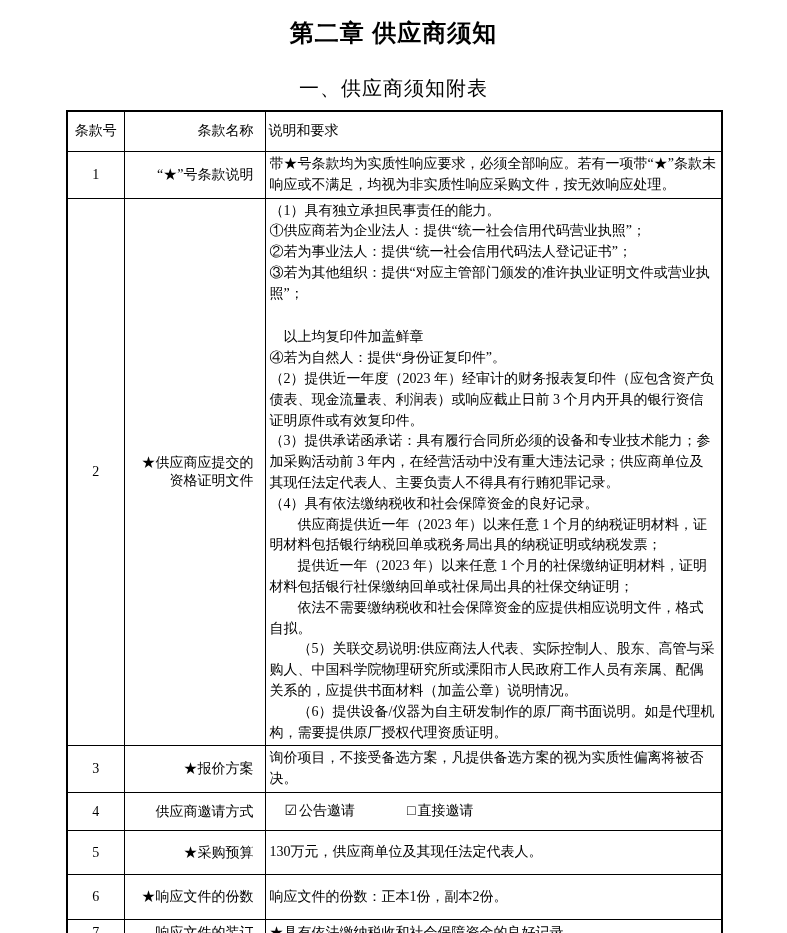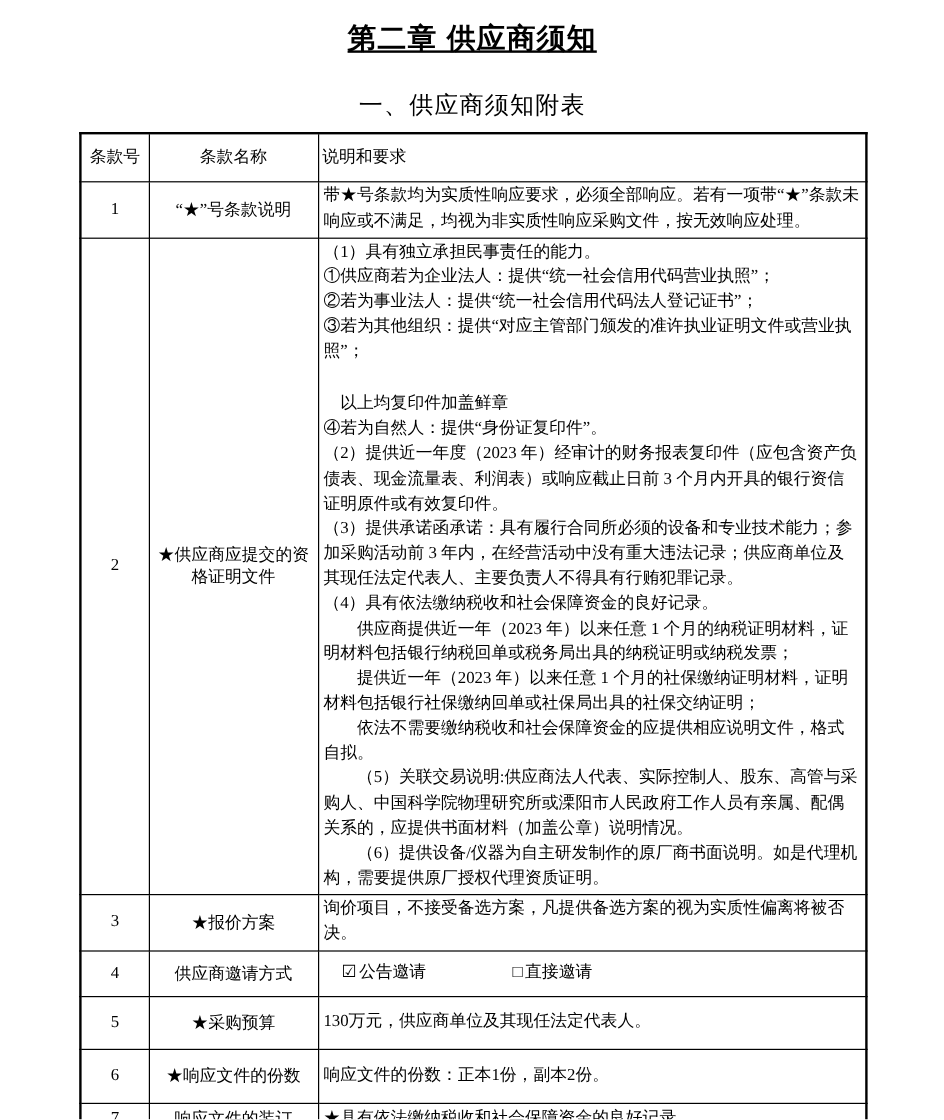--- a/index.html
+++ b/index.html
@@ -18,21 +18,20 @@
   }
   .page-title {
     margin: 0;
     padding-top: 20px;
     text-align: center;
     font-family: "Liberation Sans", "DejaVu Sans", sans-serif;
     font-weight: bold;
     font-size: 24px;
     line-height: 26px;
     letter-spacing: 1px;
-    text-decoration: underline;
   }
   .page-subtitle {
     margin: 0;
     margin-top: 31px;
     text-align: center;
     font-family: "Liberation Sans", "DejaVu Sans", sans-serif;
     font-weight: normal;
     font-size: 20px;
     line-height: 22px;
     letter-spacing: 1px;
@@ -59,37 +58,37 @@
   tbody tr:nth-child(3) { height: 37px; }
   tbody tr:nth-child(4) { height: 38px; }
   tbody tr:nth-child(5) { height: 44px; }
   tbody tr:nth-child(6) { height: 45px; }
   tbody tr:nth-child(7) { height: 28px; }
   th.col-no, td.col-no {
     text-align: center;
     padding: 1px 2px;
   }
   th.col-name, td.col-name {
-    text-align: center;
-    padding: 1px 2px;
+    text-align: right;
+    padding: 1px 11px;
   }
   th.col-desc {
     text-align: left;
     padding: 1px 3px;
   }
   td.col-desc {
     text-align: left;
     padding: 2px 4px;
     line-height: 20.8px;
   }
   .para { margin: 0; }
   .ti-1 { text-indent: 1em; margin-top: 23px; }
   .ti-2 { text-indent: 2em; }
   .option { white-space: nowrap; margin-left: 15px; }
-  .option + .option { margin-left: 72px; }
+  .option + .option { margin-left: 52px; }
   .option .box { margin-right: 2px; }
 </style>
 </head>
 <body>
 
 <div class="page">
   <h1 class="page-title">第二章 供应商须知</h1>
   <h2 class="page-subtitle">一、供应商须知附表</h2>
 
   <table class="clauses">

